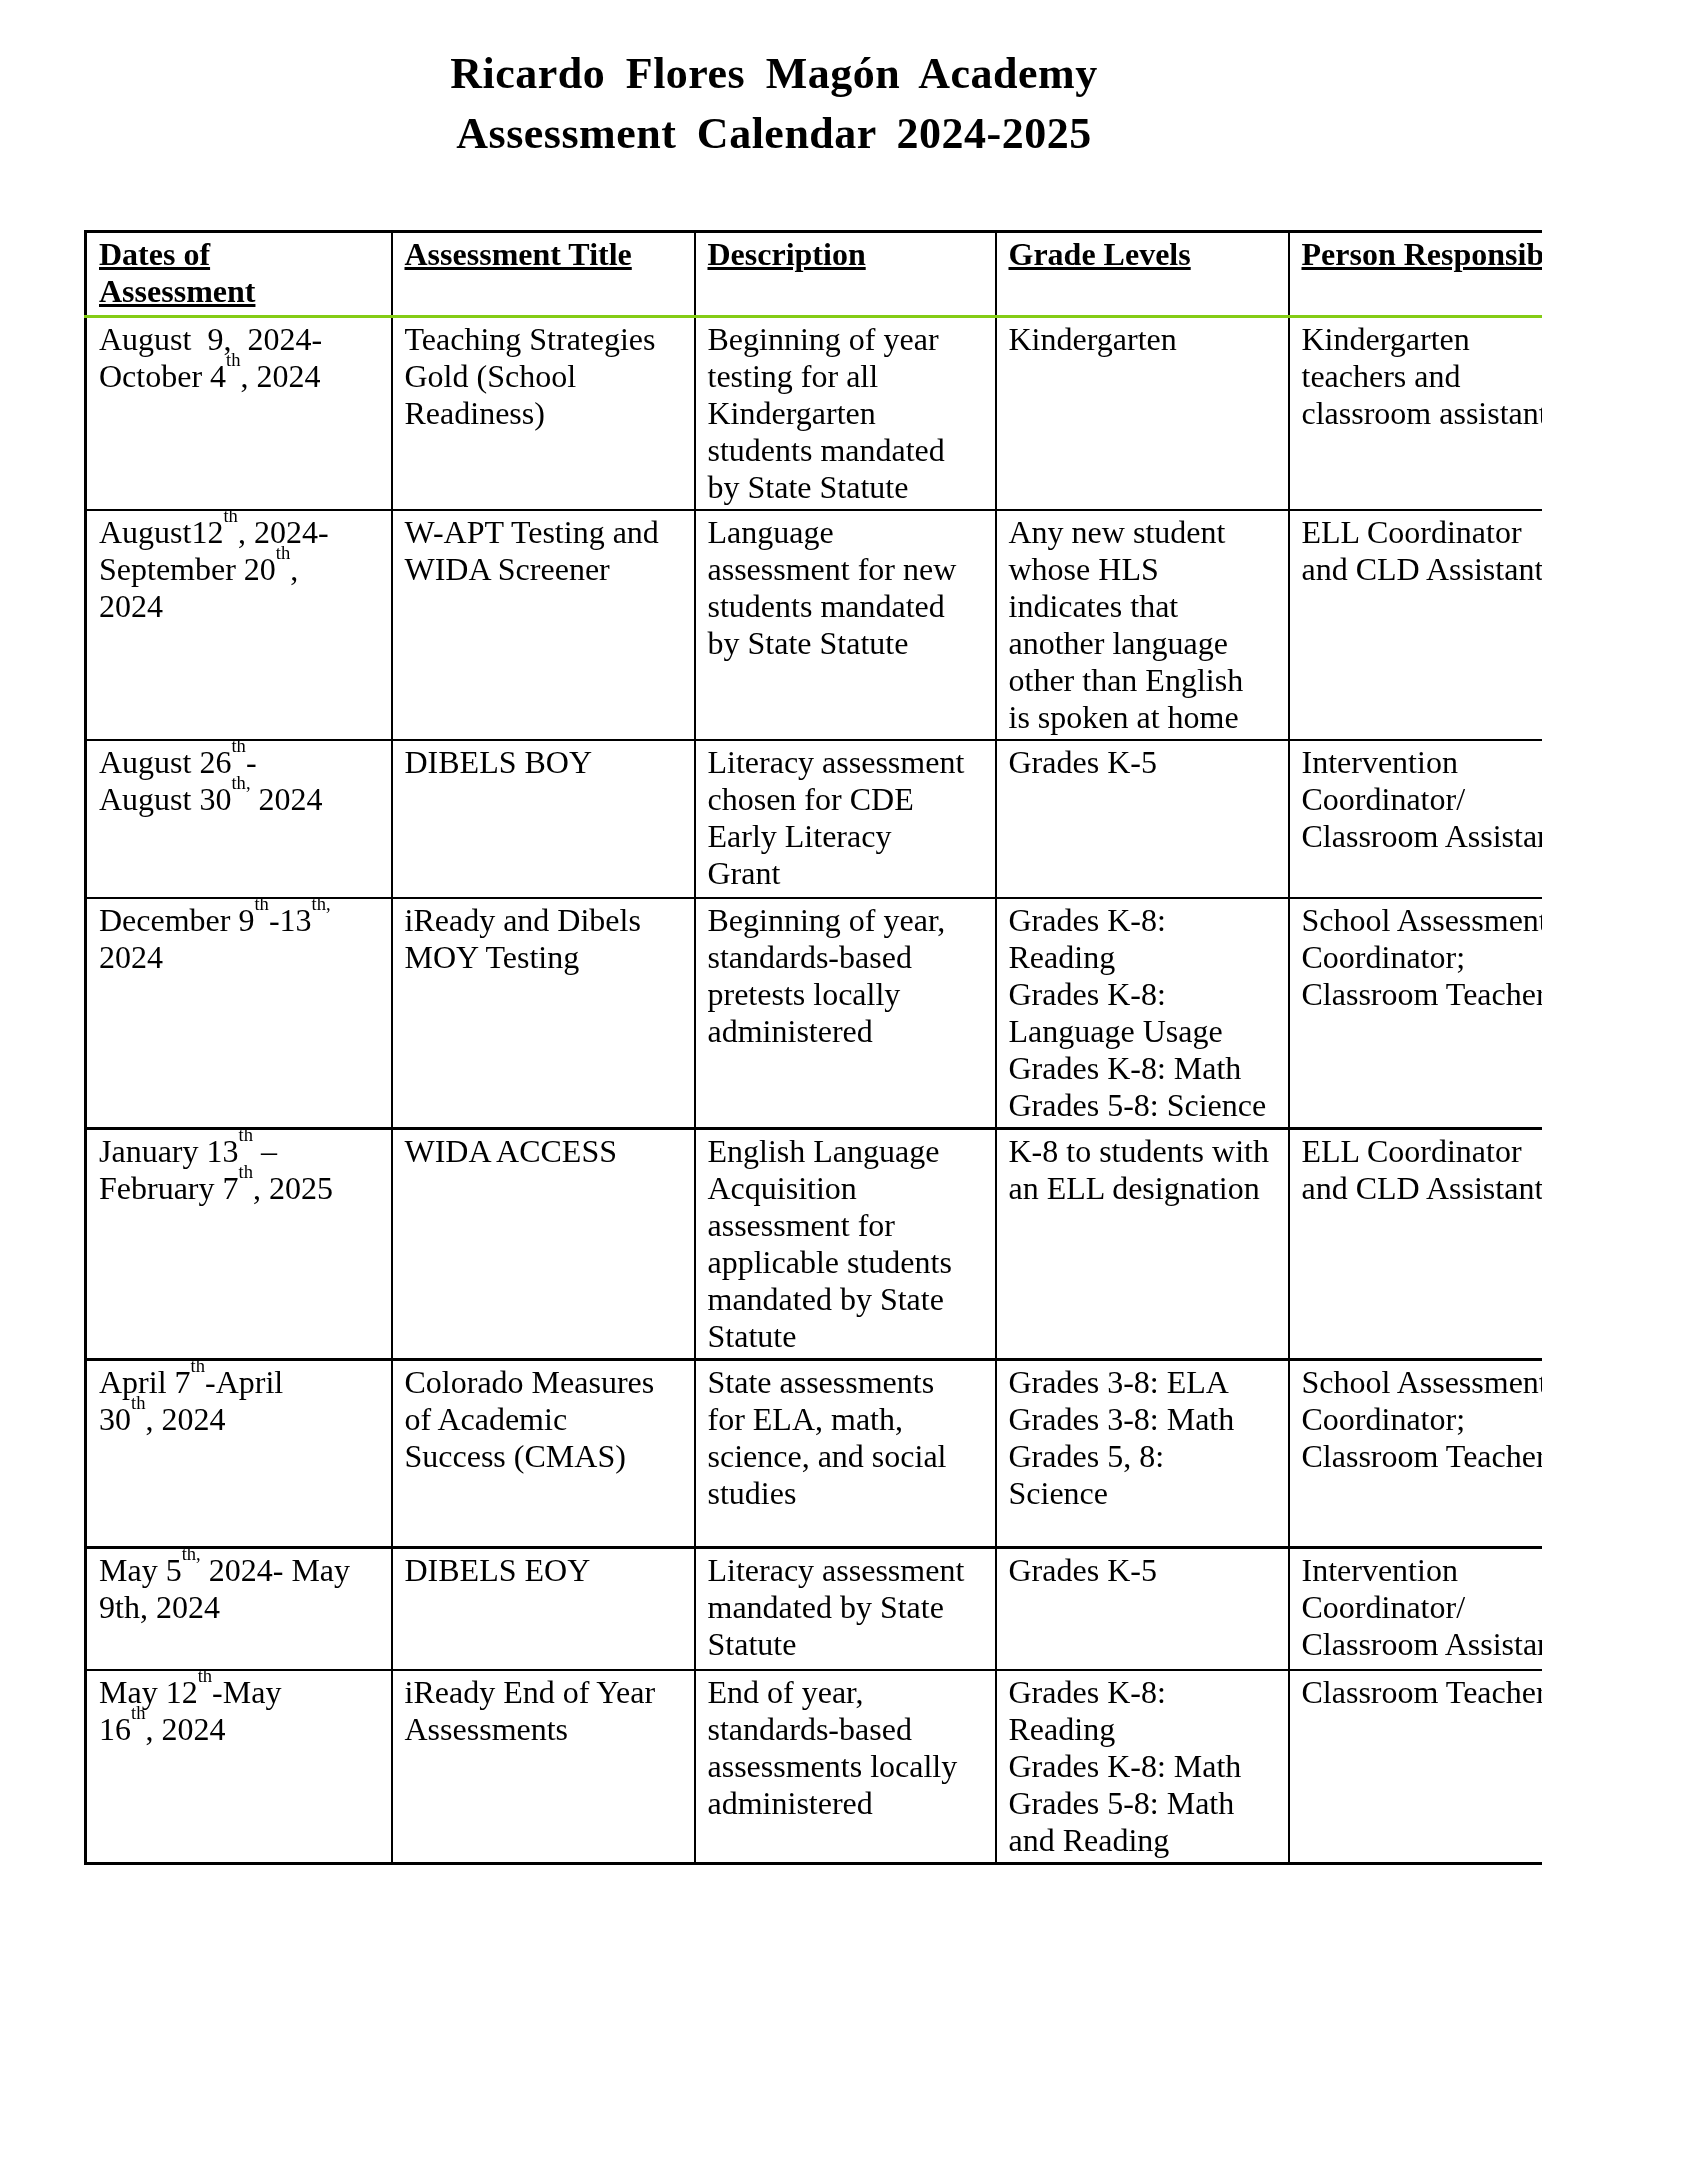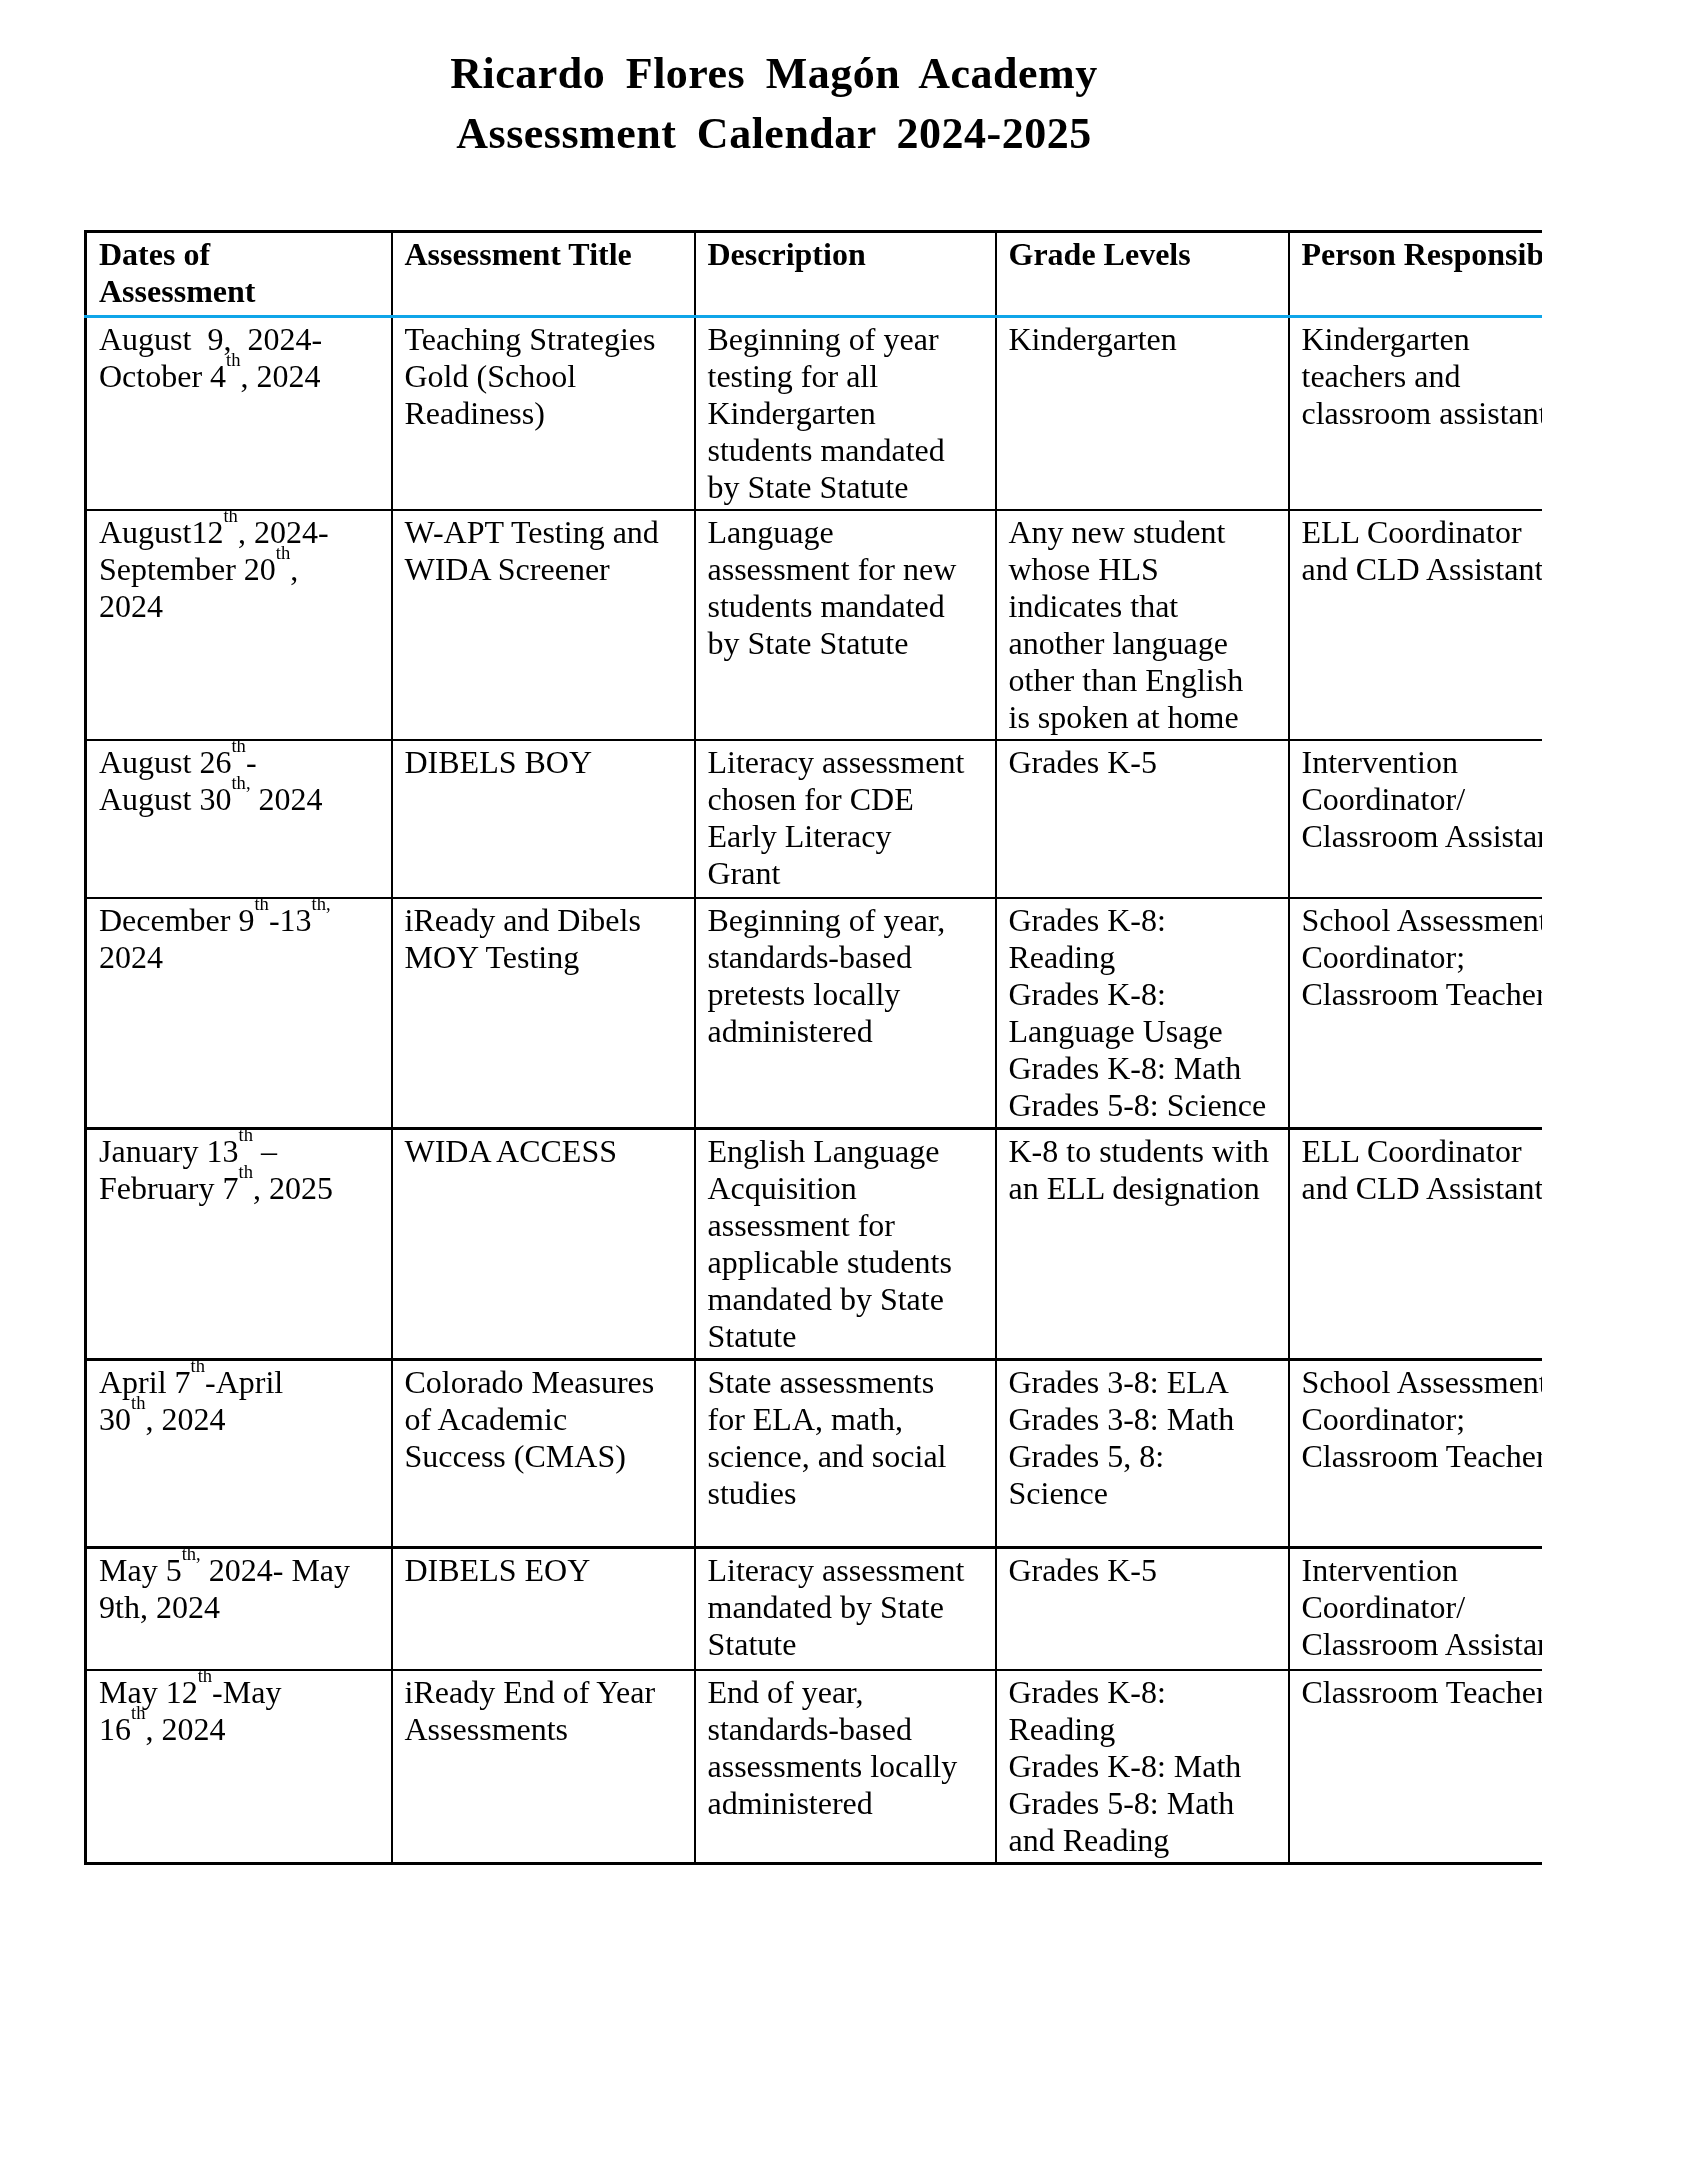--- a/index.html
+++ b/index.html
@@ -19,21 +19,21 @@
   }
   table.cal th, table.cal td{
     border:2px solid #000;
     vertical-align:top;text-align:left;
     padding:3px 10px 3px 12px;
     font-size:32px;line-height:37px;
     white-space:pre-line;
     font-weight:normal;
   }
   table.cal th{font-weight:bold;}
-  tr.header-row th{border-bottom:3px solid #0ea5e9;}
+  tr.header-row th{border-bottom:3px solid #84cc16;text-decoration:underline;}
   tr.thickb td{border-bottom:3px solid #000;}
   sup{font-size:0.58em;line-height:0;position:relative;top:-0.5em;text-align:right;}
 </style>
 </head>
 <body>
 
 <div class="page">
 
   <div class="doc-title">
     <div>Ricardo Flores Magón Academy</div>

